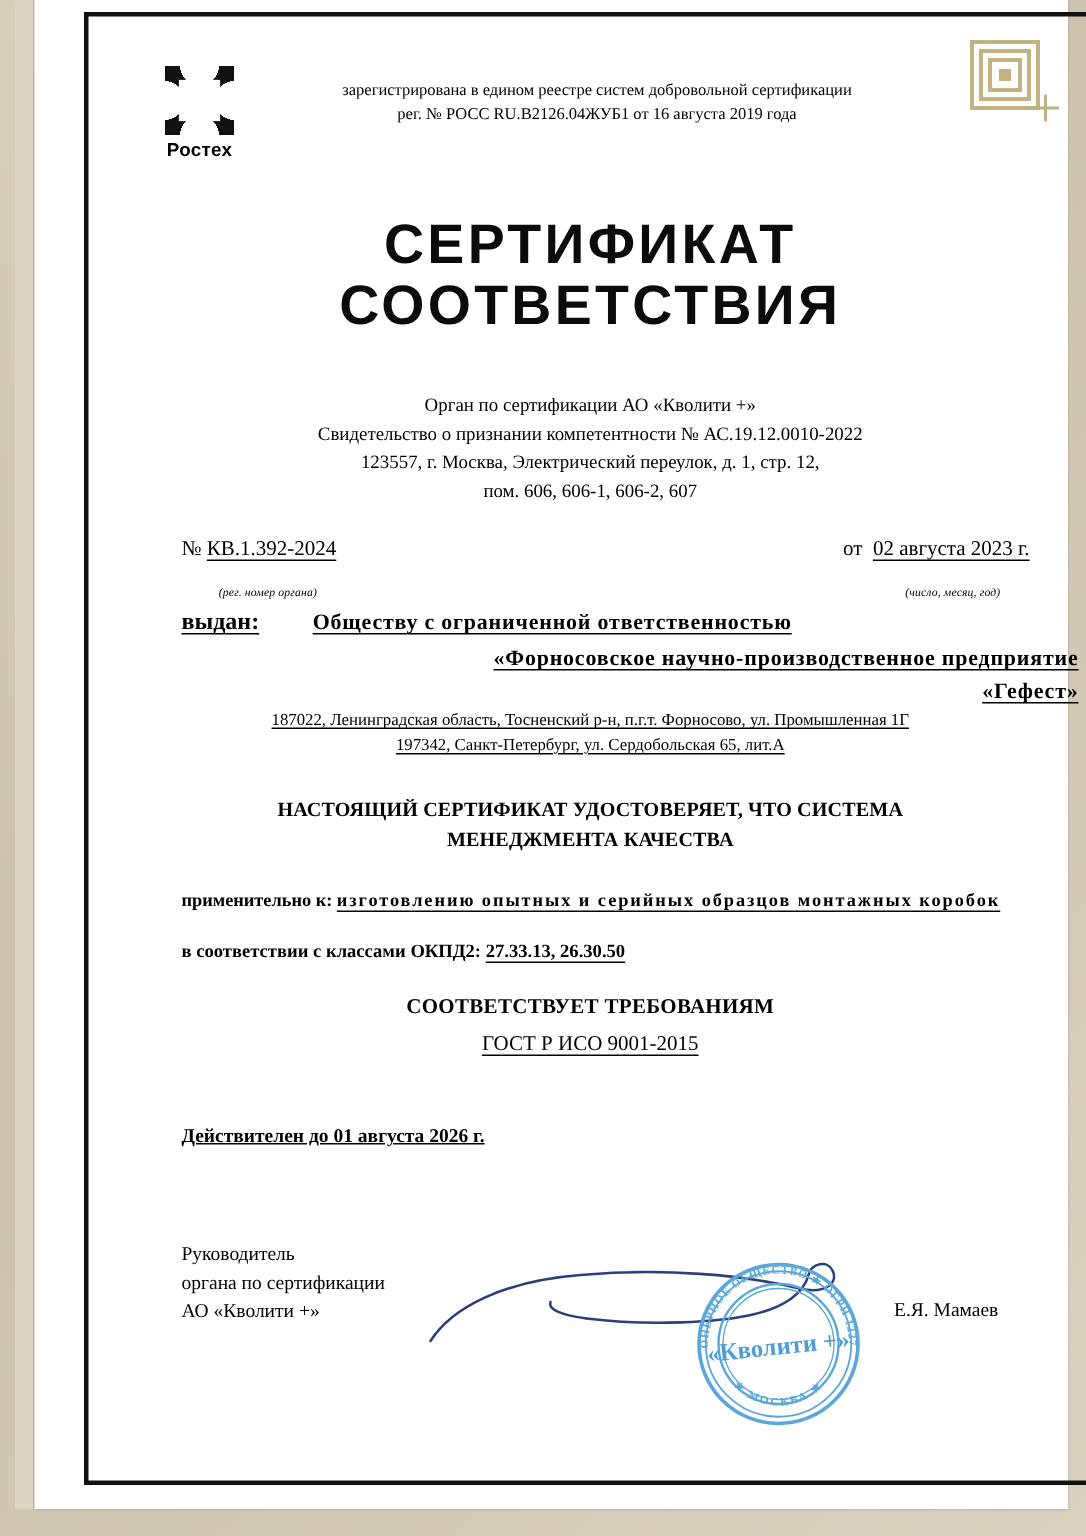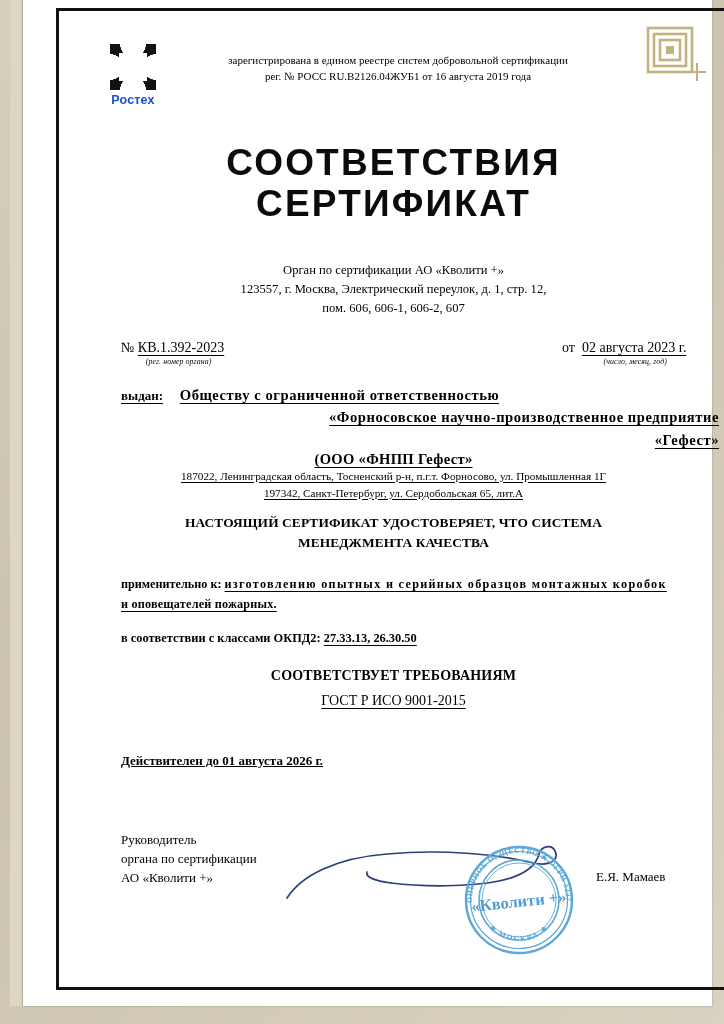--- a/index.html
+++ b/index.html
@@ -107,21 +107,21 @@
       radial-gradient(circle 9px at 50% 0%, #000 99%, transparent 100%),
       radial-gradient(circle 9px at 50% 100%, #000 99%, transparent 100%),
       linear-gradient(#000,#000);
   }
   .rostec-word {
     font-family: "Liberation Sans", sans-serif;
     font-weight: bold;
     font-size: 12.5px;
     letter-spacing: 0.2px;
     margin-top: 3px;
-    color: #1d4ed8;
+    color: #000000;
   }
 
   .header-text {
     position: absolute;
     left: 105px;
     top: 33px;
     width: 450px;
     text-align: center;
     line-height: 1.42;
   }
@@ -170,41 +170,41 @@
     font-size: 14px;
   }
   .num-left { position: absolute; left: 53px; top: 0; }
   .num-right { position: absolute; left: 494px; top: 0; }
   .u { text-decoration: underline; text-underline-offset: 2.5px; }
   .cap {
     display: block;
     font-size: 7.8px;
     font-style: italic;
     text-align: center;
-    margin-top: 1px;
+    margin-top: 15px;
     letter-spacing: 0.1px;
   }
   .num-left .cap { margin-left: 12px; }
   .num-right .cap { margin-left: 22px; }
 
   
   .issued {
     margin-top: 6px;
     font-weight: bold;
     font-size: 14.6px;
     line-height: 1.52;
   }
   .issued-line1 { padding-left: 53px; }
   .issued-line1 .lbl {
-    font-size: 13px;
+    font-size: 16px;
     text-decoration: underline;
     text-underline-offset: 2.5px;
   }
   .issued-line1 .val {
-    margin-left: 13px;
+    margin-left: 32px;
     text-decoration: underline;
     text-underline-offset: 3px;
     letter-spacing: 0.55px;
   }
   .issued-c {
     text-align: right;
     text-decoration: underline;
     text-underline-offset: 3px;
     letter-spacing: 0.55px;
   }
@@ -227,21 +227,21 @@
     text-decoration: underline;
     text-underline-offset: 2.2px;
   }
 
   
   .declaration {
     text-align: center;
     font-weight: bold;
     font-size: 13.4px;
     line-height: 1.48;
-    margin-top: 12px;
+    margin-top: 24px;
     letter-spacing: 0.1px;
     font-family: Liberation Serif, serif;
   }
 
   .scope {
     margin-top: 22px;
     padding-left: 53px;
     padding-right: 8px;
     font-weight: bold;
     font-size: 12.2px;
@@ -365,67 +365,66 @@
         </g>
         <rect x="21" y="21" width="8" height="8" fill="#c2b280"></rect>
         <g stroke="#c2b280" stroke-width="2">
           <line x1="52" y1="38" x2="52" y2="56"></line>
           <line x1="43" y1="47" x2="61" y2="47"></line>
         </g>
       </svg>
     </div>
 
     <div class="title-block">
+      <div>СЕРТИФИКАТ</div>
       <div>СООТВЕТСТВИЯ</div>
-      <div>СЕРТИФИКАТ</div>
     </div>
 
     <div class="org-block">
       <div>Орган по сертификации АО «Кволити +»</div>
+      <div>Свидетельство о признании компетентности № АС.19.12.0010-2022</div>
       <div>123557, г. Москва, Электрический переулок, д. 1, стр. 12,</div>
       <div>пом. 606, 606-1, 606-2, 607</div>
     </div>
 
     <div class="num-row">
       <div class="num-left">
         <span>№</span>
-        <span class="u">КВ.1.392-2023</span>
+        <span class="u">КВ.1.392-2024</span>
         <span class="cap">(рег. номер органа)</span>
       </div>
       <div class="num-right">
         <span>от</span>
         &nbsp;<span class="u">02 августа 2023 г.</span>
         <span class="cap">(число, месяц, год)</span>
       </div>
     </div>
 
     <div class="issued">
       <div class="issued-line1">
         <span class="lbl">выдан:</span>
         <span class="val">Обществу с ограниченной ответственностью</span>
       </div>
       <div class="issued-c">«Форносовское научно-производственное предприятие</div>
       <div class="issued-c">«Гефест»</div>
     </div>
-    <div class="issued-short">(ООО «ФНПП Гефест»</div>
 
     <div class="addr">
       <div><span>187022, Ленинградская область, Тосненский р-н, п.г.т. Форносово, ул. Промышленная 1Г</span></div>
       <div><span>197342, Санкт-Петербург, ул. Сердобольская 65, лит.А</span></div>
     </div>
 
     <div class="declaration">
       <div>НАСТОЯЩИЙ СЕРТИФИКАТ УДОСТОВЕРЯЕТ, ЧТО СИСТЕМА</div>
       <div>МЕНЕДЖМЕНТА КАЧЕСТВА</div>
     </div>
 
     <div class="scope">
       <span class="lbl">применительно к:</span>
       <span class="val">изготовлению опытных и серийных образцов монтажных коробок</span>
-      <div class="val2">и оповещателей пожарных.</div>
     </div>
 
     <div class="okpd">
       <span>в соответствии с классами ОКПД2:</span>
       <span class="val">27.33.13, 26.30.50</span>
     </div>
 
     <div class="conforms">СООТВЕТСТВУЕТ ТРЕБОВАНИЯМ</div>
     <div class="standard">
       <span>ГОСТ Р ИСО 9001-2015</span>

